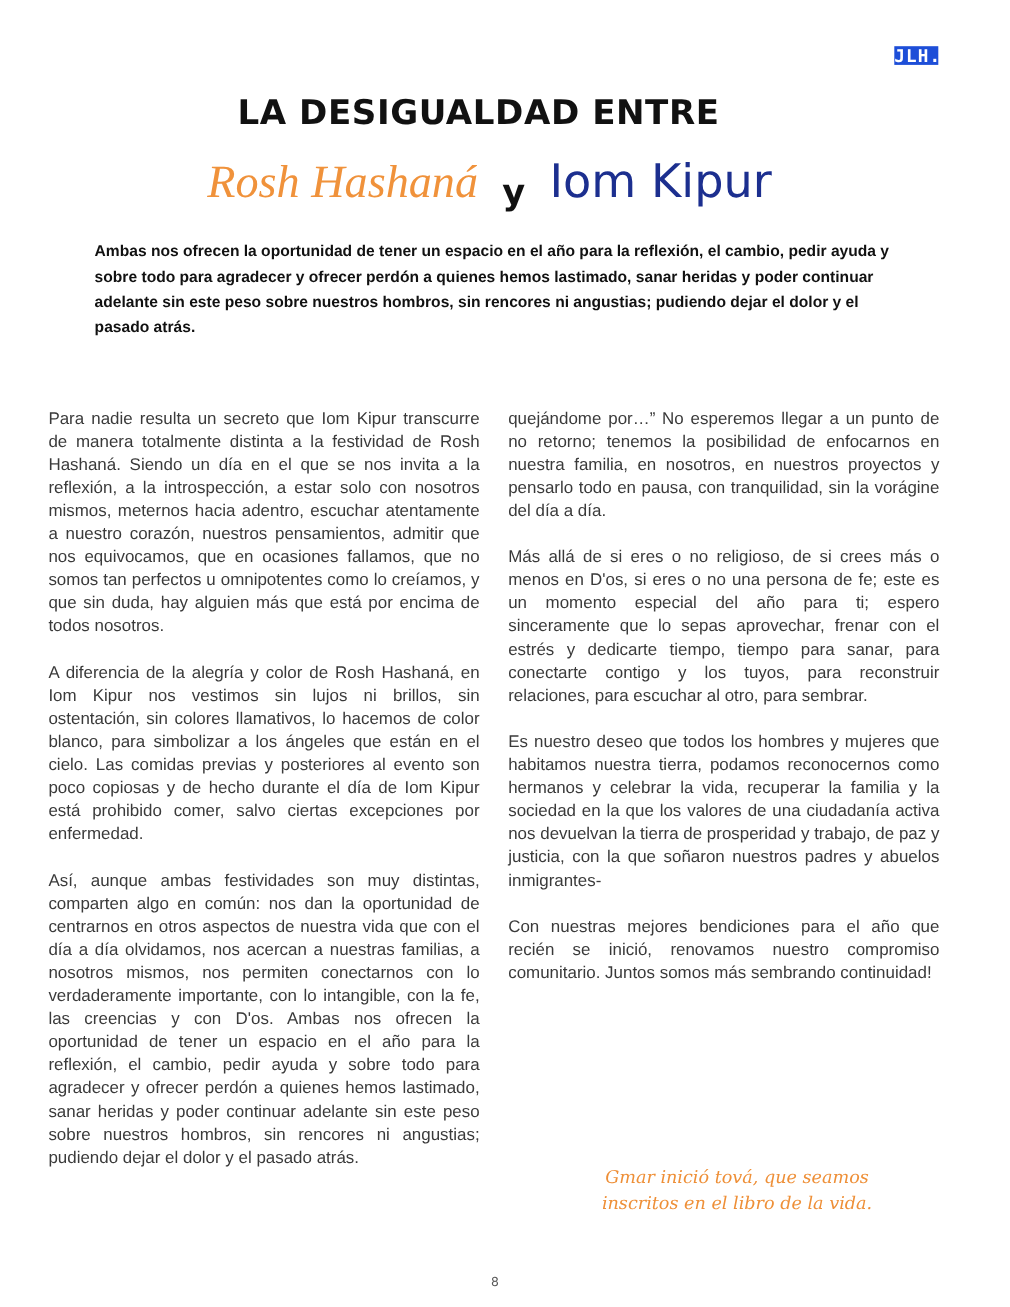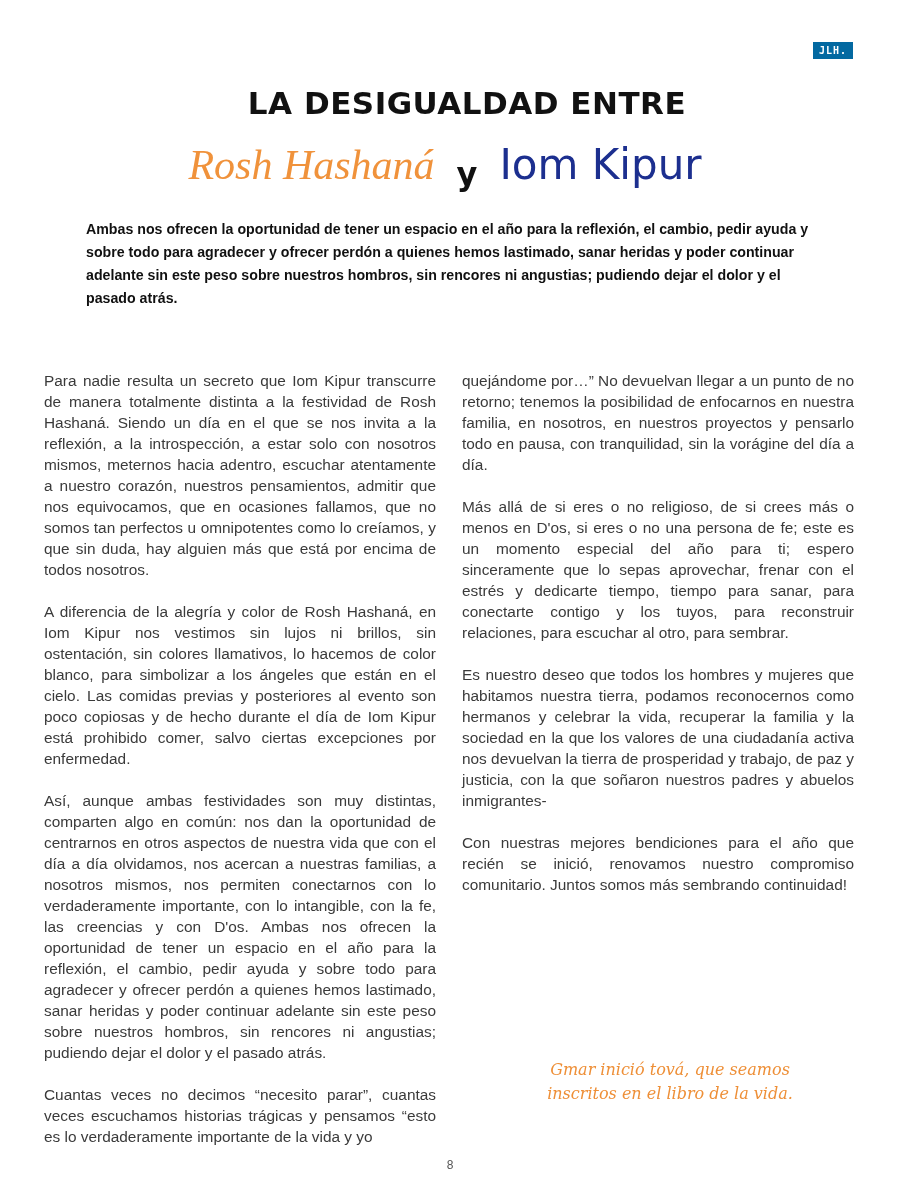--- a/index.html
+++ b/index.html
@@ -2,22 +2,22 @@
 <html><head>
   <meta charset="utf-8">
   <style>
     html, body { margin: 0; padding: 0; }
     body {
       width: 918px; height: 1188px; background: #ffffff; position: relative; overflow: hidden;
       font-family: "Liberation Sans", sans-serif; color: #333;
     }
     .logo {
       position: absolute; left: 813px; top: 42px; width: 40px; height: 17px;
-      background: #0369a1; color: #fff; font-family: "DejaVu Sans Mono", monospace;
-      font-weight: bold; font-size: 10px; line-height: 17px; text-align: center; letter-spacing: 1px;
+      background: #1d4ed8; color: #fff; font-family: "DejaVu Sans Mono", monospace;
+      font-weight: bold; font-size: 16px; line-height: 17px; text-align: center; letter-spacing: 1px;
     }
     .title {
       position: absolute; left: 0; top: 85px; width: 870px; text-align: center;
       font-family: "DejaVu Sans", sans-serif; font-weight: bold; font-size: 31px; color: #111;
       letter-spacing: 0.5px;
     }
     .subtitle {
       position: absolute; left: 0; top: 140px; width: 890px; text-align: center; white-space: nowrap;
     }
     .sub-rosh {
@@ -51,37 +51,36 @@
     .page-num {
       position: absolute; left: 0; width: 900px; top: 1158px; text-align: center;
       font-family: "Liberation Sans", sans-serif; font-size: 12px; color: #555;
     }
   </style>
 </head>
 <body>
 
 <div class="logo">JLH.</div>
 
-<h1 class="title" style="margin:0;padding-left:32px;">LA DESIGUALDAD ENTRE</h1>
+<h1 class="title" style="margin:0;">LA DESIGUALDAD ENTRE</h1>
 
 <div class="subtitle">
   <span class="sub-rosh">Rosh Hashaná</span><span class="sub-y">y</span><span class="sub-iom">Iom Kipur</span>
 </div>
 
 <div class="intro">Ambas nos ofrecen la oportunidad de tener un espacio en el año para la reflexión, el cambio, pedir ayuda y sobre todo para agradecer y ofrecer perdón a quienes hemos lastimado, sanar heridas y poder continuar adelante sin este peso sobre nuestros hombros, sin rencores ni angustias; pudiendo dejar el dolor y el pasado atrás.</div>
 
 <div class="col col-left">
   <p>Para nadie resulta un secreto que Iom Kipur transcurre de manera totalmente distinta a la festividad de Rosh Hashaná. Siendo un día en el que se nos invita a la reflexión, a la introspección, a estar solo con nosotros mismos, meternos hacia adentro, escuchar atentamente a nuestro corazón, nuestros pensamientos, admitir que nos equivocamos, que en ocasiones fallamos, que no somos tan perfectos u omnipotentes como lo creíamos, y que sin duda, hay alguien más que está por encima de todos nosotros.</p>
   <p>A diferencia de la alegría y color de Rosh Hashaná, en Iom Kipur nos vestimos sin lujos ni brillos, sin ostentación, sin colores llamativos, lo hacemos de color blanco, para simbolizar a los ángeles que están en el cielo.  Las comidas previas y posteriores al evento son poco copiosas y de hecho durante el día de Iom Kipur está prohibido comer, salvo ciertas excepciones por enfermedad.</p>
   <p>Así, aunque ambas festividades son muy distintas, comparten algo en común: nos dan la oportunidad de centrarnos en otros aspectos de nuestra vida que con el día a día olvidamos, nos acercan a nuestras familias, a nosotros mismos, nos permiten conectarnos con lo verdaderamente importante, con lo intangible, con la fe, las creencias y con D'os. Ambas nos ofrecen la oportunidad de tener un espacio en el año para la reflexión, el cambio, pedir ayuda y sobre todo para agradecer y ofrecer perdón a quienes hemos lastimado, sanar heridas y poder continuar adelante sin este peso sobre nuestros hombros, sin rencores ni angustias; pudiendo dejar el dolor y el pasado atrás.</p>
-  <p>Cuantas veces no decimos “necesito parar”, cuantas veces escuchamos historias trágicas y pensamos “esto es lo verdaderamente importante de la vida y yo</p>
 </div>
 
 <div class="col col-right">
-  <p>quejándome por…”  No devuelvan llegar a un punto de no retorno; tenemos la posibilidad de enfocarnos en nuestra familia, en nosotros, en nuestros proyectos y pensarlo todo en pausa, con tranquilidad, sin la vorágine del día a día.</p>
+  <p>quejándome por…”  No esperemos llegar a un punto de no retorno; tenemos la posibilidad de enfocarnos en nuestra familia, en nosotros, en nuestros proyectos y pensarlo todo en pausa, con tranquilidad, sin la vorágine del día a día.</p>
   <p>Más allá de si eres o no religioso, de si crees más o menos en D'os, si eres o no una persona de fe; este es un momento especial del año para ti; espero sinceramente que lo sepas aprovechar, frenar con el estrés y dedicarte tiempo, tiempo para sanar, para conectarte contigo y los tuyos, para reconstruir relaciones, para escuchar al otro, para sembrar.</p>
   <p>Es nuestro deseo que todos los hombres y mujeres que habitamos nuestra tierra, podamos reconocernos como hermanos y celebrar la vida, recuperar la familia y la sociedad en la que los valores de una ciudadanía activa nos devuelvan la tierra de prosperidad y trabajo, de paz y justicia, con la que soñaron nuestros padres y abuelos inmigrantes-</p>
   <p>Con nuestras mejores bendiciones para el año que recién se inició, renovamos nuestro compromiso comunitario.  Juntos somos más sembrando continuidad!</p>
 </div>
 
 <div class="closing">
   <div>Gmar inició tová, que seamos</div>
   <div>inscritos en el libro de la vida.</div>
 </div>
 

